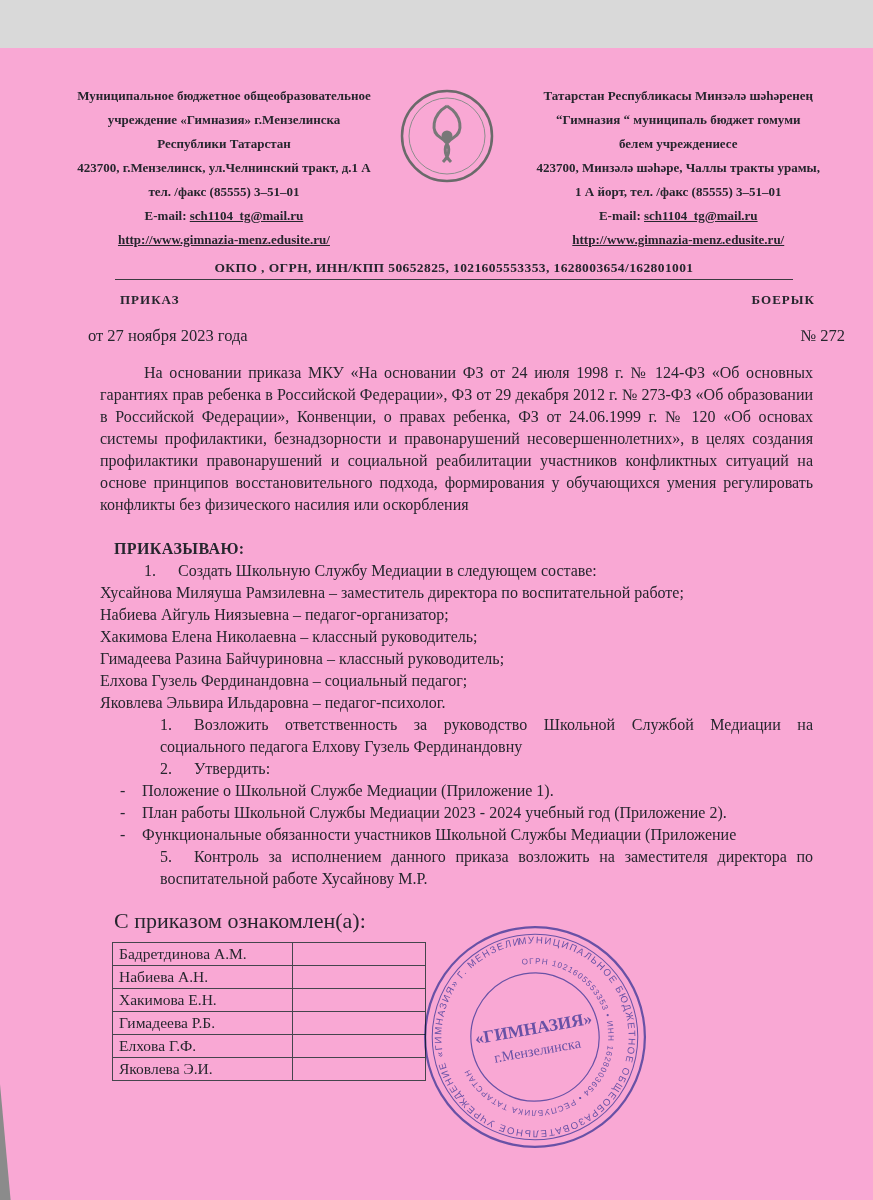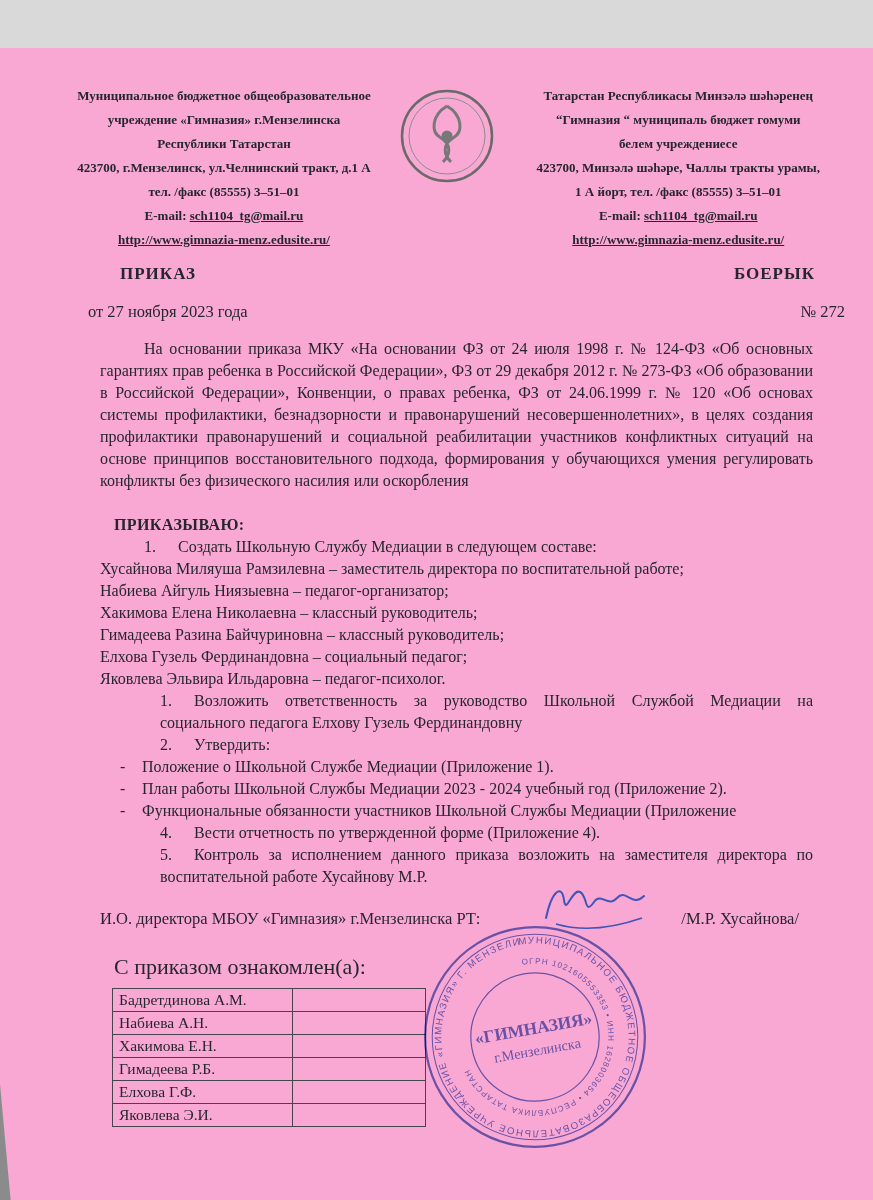--- a/index.html
+++ b/index.html
@@ -11,21 +11,21 @@
   .hdr { display:flex; justify-content:space-between; padding:36px 14px 0 52px; }
   .hdr-col { text-align:center; font-weight:bold; font-size:13px; line-height:24px; }
   .hdr-col.left  { width:352px; }
   .hdr-col.right { width:370px; }
   .logo-box { width:104px; display:flex; justify-content:center; align-items:flex-start; padding-top:4px; }
   .doclink { color:#26262e; text-decoration:underline; }
 
   .registry { margin:8px 80px 0 115px; text-align:center; font-weight:bold; font-size:13.5px; letter-spacing:.4px;
               padding-bottom:3px; border-bottom:1.6px solid #3a3a40; }
 
-  .titles  { display:flex; justify-content:space-between; padding:12px 58px 0 120px; font-weight:bold; font-size:17px; letter-spacing:1px; }
+  .titles  { display:flex; justify-content:space-between; padding:12px 58px 0 120px; font-weight:bold; font-size:13px; letter-spacing:1px; }
   .daterow { display:flex; justify-content:space-between; padding:18px 28px 0 88px; font-size:16.5px; }
 
   
   .main { margin:16px 60px 0 100px; font-size:16px; line-height:22px; }
   .subject  { font-weight:bold; }
   .preamble { text-align:justify; text-indent:44px; margin-top:1px; }
   .resolve  { font-weight:bold; margin-top:22px; padding-left:14px; letter-spacing:.4px; }
   .item1    { padding-left:44px; }
   .num      { display:inline-block; width:34px; }
   .member   { }
@@ -84,20 +84,21 @@
       <div>Татарстан Республикасы Минзәлә шәһәренең</div>
       <div>“Гимназия “ муниципаль бюджет гомуми</div>
       <div>белем учреждениесе</div>
       <div>423700, Минзәлә  шәһәре, Чаллы  тракты  урамы,</div>
       <div>1 А йорт, тел. /факс (85555) 3–51–01</div>
       <div><span>E-mail: </span><span class="doclink">sch1104_tg@mail.ru</span></div>
       <div class="doclink">http://www.gimnazia-menz.edusite.ru/</div>
     </div>
   </div>
 
+  <div class="registry">ОКПО , ОГРН,  ИНН/КПП     50652825,  1021605553353,  1628003654/162801001</div>
 
   <div class="titles">
     <span>ПРИКАЗ</span>
     <span>БОЕРЫК</span>
   </div>
 
   <div class="daterow">
     <span>от 27 ноября  2023 года</span>
     <span>№ 272</span>
   </div>
@@ -129,37 +130,24 @@
       <span class="marker">-</span><span>Положение о Школьной Службе Медиации (Приложение 1).</span>
     </div>
     <div class="dash-item">
       <span class="marker">-</span><span>План работы Школьной Службы Медиации 2023 - 2024 учебный год  (Приложение 2).</span>
     </div>
     <div class="dash-item">
       <span class="marker">-</span><span>Функциональные обязанности участников Школьной Службы Медиации (Приложение</span>
     </div>
 
     <div class="sub-item">
-      <span class="num">4.</span><span>Вести отчетность  по утвержденной форме (Приложение 4).</span>
-    </div>
-    <div class="sub-item">
       <span class="num">5.</span><span>Контроль за исполнением данного приказа возложить на заместителя директора по воспитательной работе Хусайнову М.Р.</span>
     </div>
   </div>
 
-  <div class="sigrow">
-    <span>И.О. директора МБОУ «Гимназия» г.Мензелинска РТ:</span>
-    <span class="sig-svg">
-      <svg width="120" height="58" viewBox="0 0 120 58">
-        <path d="M8 40 C 14 12, 24 6, 26 22 C 28 38, 34 10, 42 14 C 50 18, 46 38, 56 24 C 63 14, 70 30, 79 20 C 88 10, 94 30, 106 18" stroke="#2b4bb5" stroke-width="2" fill="none" stroke-linecap="round" opacity="0.9"></path>
-        <path d="M18 46 C 45 54, 75 50, 104 40" stroke="#2b4bb5" stroke-width="1.6" fill="none" opacity="0.9"></path>
-      </svg>
-    </span>
-    <span class="sig-right">/М.Р. Хусайнова/</span>
-  </div>
 
   <div class="ack-label">С приказом ознакомлен(а):</div>
 
   <table class="ack">
     <tbody>
       <tr>
         <td class="name-cell">Бадретдинова А.М.</td>
         <td class="sig-cell"></td>
       </tr>
       <tr>

